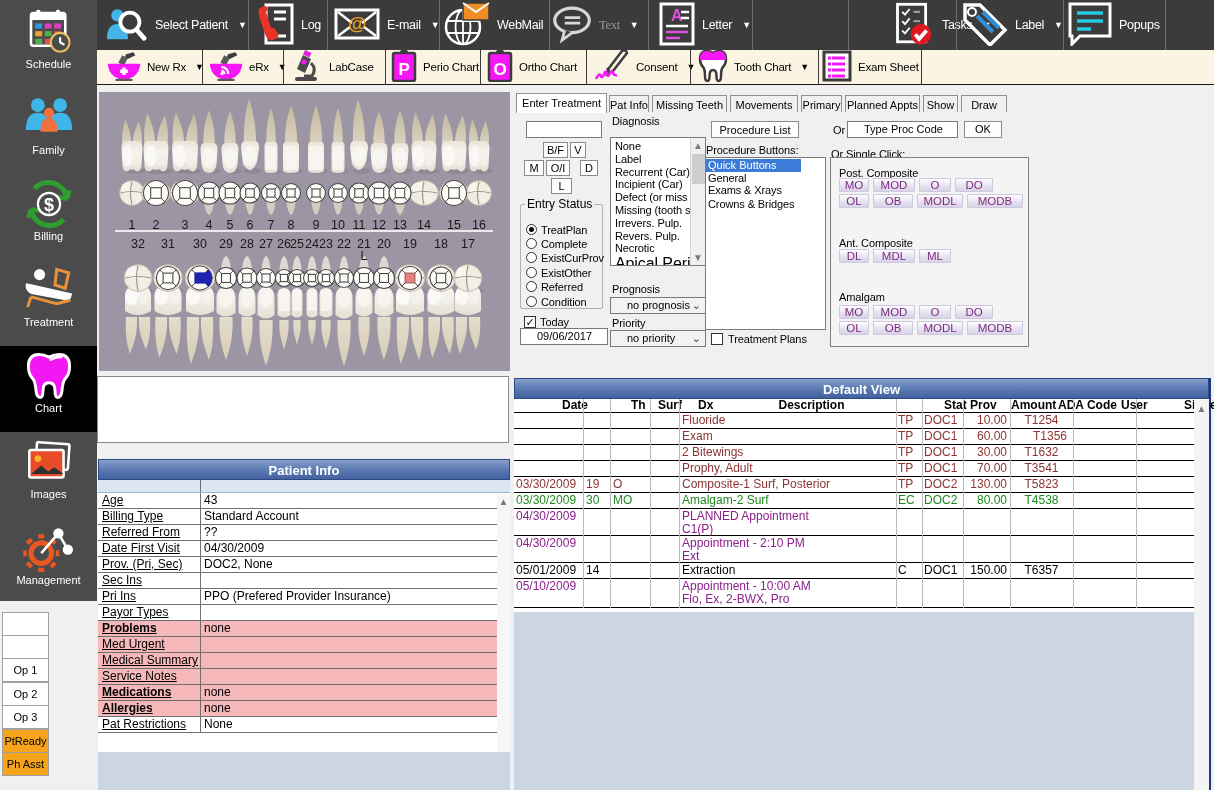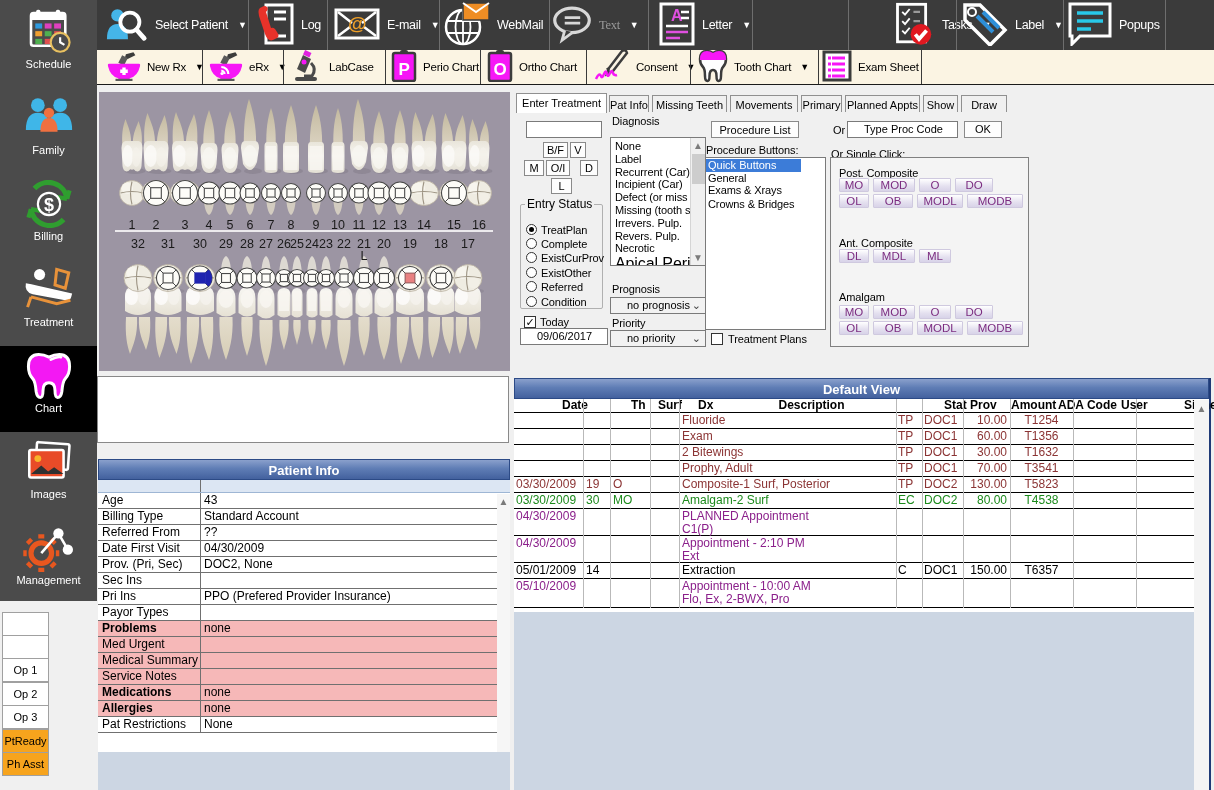--- a/index.html
+++ b/index.html
@@ -35,21 +35,21 @@
 
 
 #chartbox { left:99px; top:92px; width:411px; height:279px; background:#9c95a3; }
 #whitebox { left:97px; top:376px; width:412px; height:67px; background:#fff; border:1px solid #898989; }
 
 
 #pinfo { left:98px; top:459px; width:412px; height:331px; background:#fff; }
 .phead { height:21px; background:linear-gradient(#8aa0cc,#5f7db5 45%,#43619e); color:#fff; font-weight:bold; font-size:13px; text-align:center; line-height:21px; border:1px solid #2c4a86; }
 .psub { height:13px; background:#dce6f3; border-bottom:1px solid #9eb6d4; position:relative; }
 .prow { position:relative; height:16px; border-bottom:1px solid #707070; font-size:12px; line-height:15px; background:#fff; color:#000; }
-.prow .c1 { position:absolute; left:4px; top:0; width:98px; white-space:nowrap; }
+.prow .c1 { position:absolute; left:4px; top:0; width:98px; white-space:nowrap;text-decoration:underline; }
 .prow .c2 { position:absolute; left:106px; top:0; white-space:nowrap; }
 .prow.pink { background:#f6b8b8; }
 .pdiv { position:absolute; left:102px; top:0; bottom:0; width:1px; background:#707070; }
 .prow b { font-weight:bold; }
 
 
 .tab { position:absolute; top:5px; height:17px; background:#f0f0f0; border:1px solid #909090; border-bottom:none; font-size:11px; text-align:center; color:#000; padding-top:3px; white-space:nowrap; overflow:hidden; }
 .tab.active { top:3px; height:20px; background:#fff; font-size:11px; z-index:3; }
 .winbtn { position:absolute; background:#fdfdfd; border:1px solid #8a8a8a; font-size:11px; text-align:center; color:#000; font-family:"Liberation Sans",sans-serif; }
 .wininput { position:absolute; background:#fff; border:1px solid #7a7a7a; font-size:11px; padding-left:16px; color:#000; }
@@ -935,21 +935,21 @@
 <div class="gvline" style="left:496px;height:16px"></div>
 <div class="gvline" style="left:559px;height:16px"></div>
 <div class="gvline" style="left:622px;height:16px"></div>
 <div class="gc" style="left:2px;top:0;width:65px"></div>
 <div class="gc" style="left:72px;top:0;width:22px"></div>
 <div class="gc" style="left:99px;top:0;width:35px"></div>
 <div class="gc" style="left:168px;top:0;width:212px;line-height:13px;padding-top:1px">Exam</div>
 <div class="gc" style="left:384px;top:0;width:22px">TP</div>
 <div class="gc" style="left:410px;top:0;width:37px">DOC1</div>
 <div class="gc" style="left:449px;top:0;width:44px;text-align:right">60.00</div>
-<div class="gc" style="left:496px;top:0;width:63px;text-align:center">T1356</div>
+<div class="gc" style="left:519px;top:0;width:63px;">T1356</div>
 </div>
 <div class="grow darkred" style="height:16px;width:680px">
 <div class="gvline" style="left:69px;height:16px"></div>
 <div class="gvline" style="left:96px;height:16px"></div>
 <div class="gvline" style="left:136px;height:16px"></div>
 <div class="gvline" style="left:165px;height:16px"></div>
 <div class="gvline" style="left:382px;height:16px"></div>
 <div class="gvline" style="left:408px;height:16px"></div>
 <div class="gvline" style="left:449px;height:16px"></div>
 <div class="gvline" style="left:496px;height:16px"></div>

